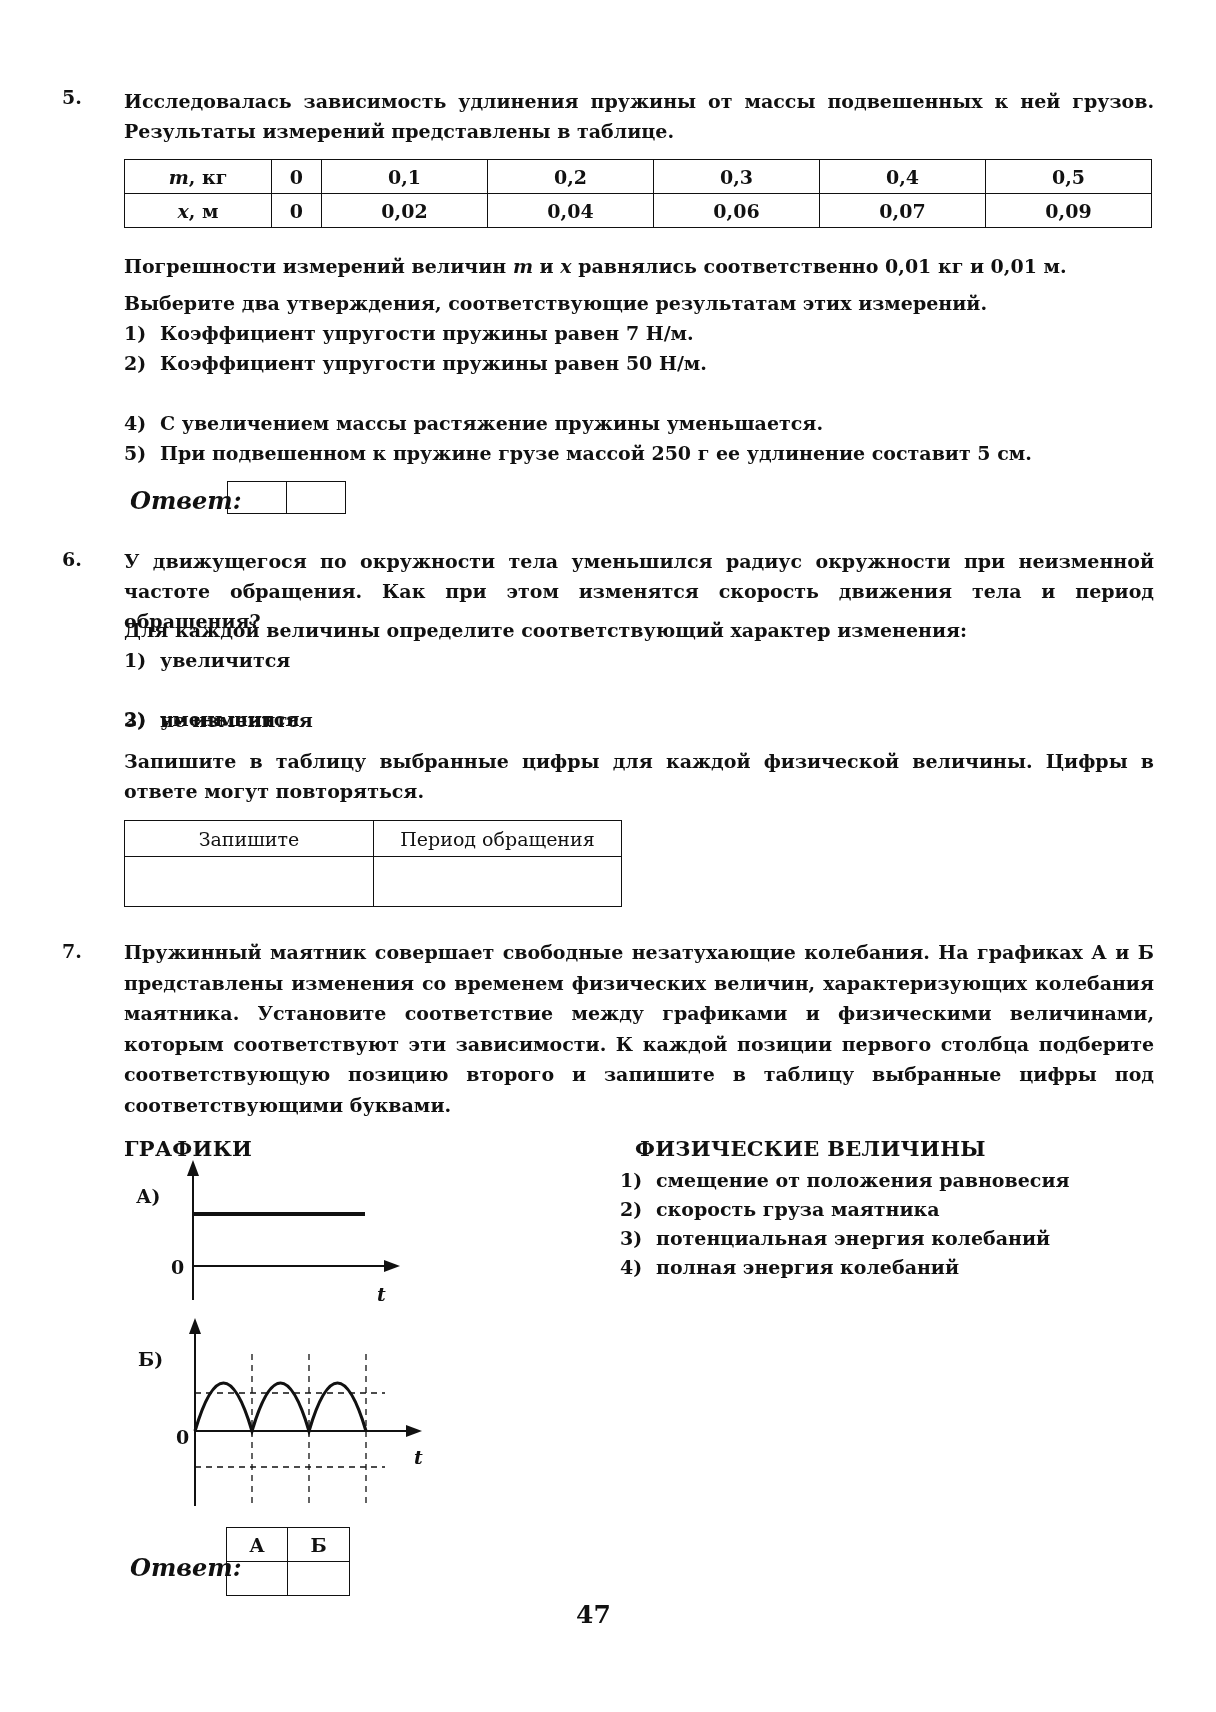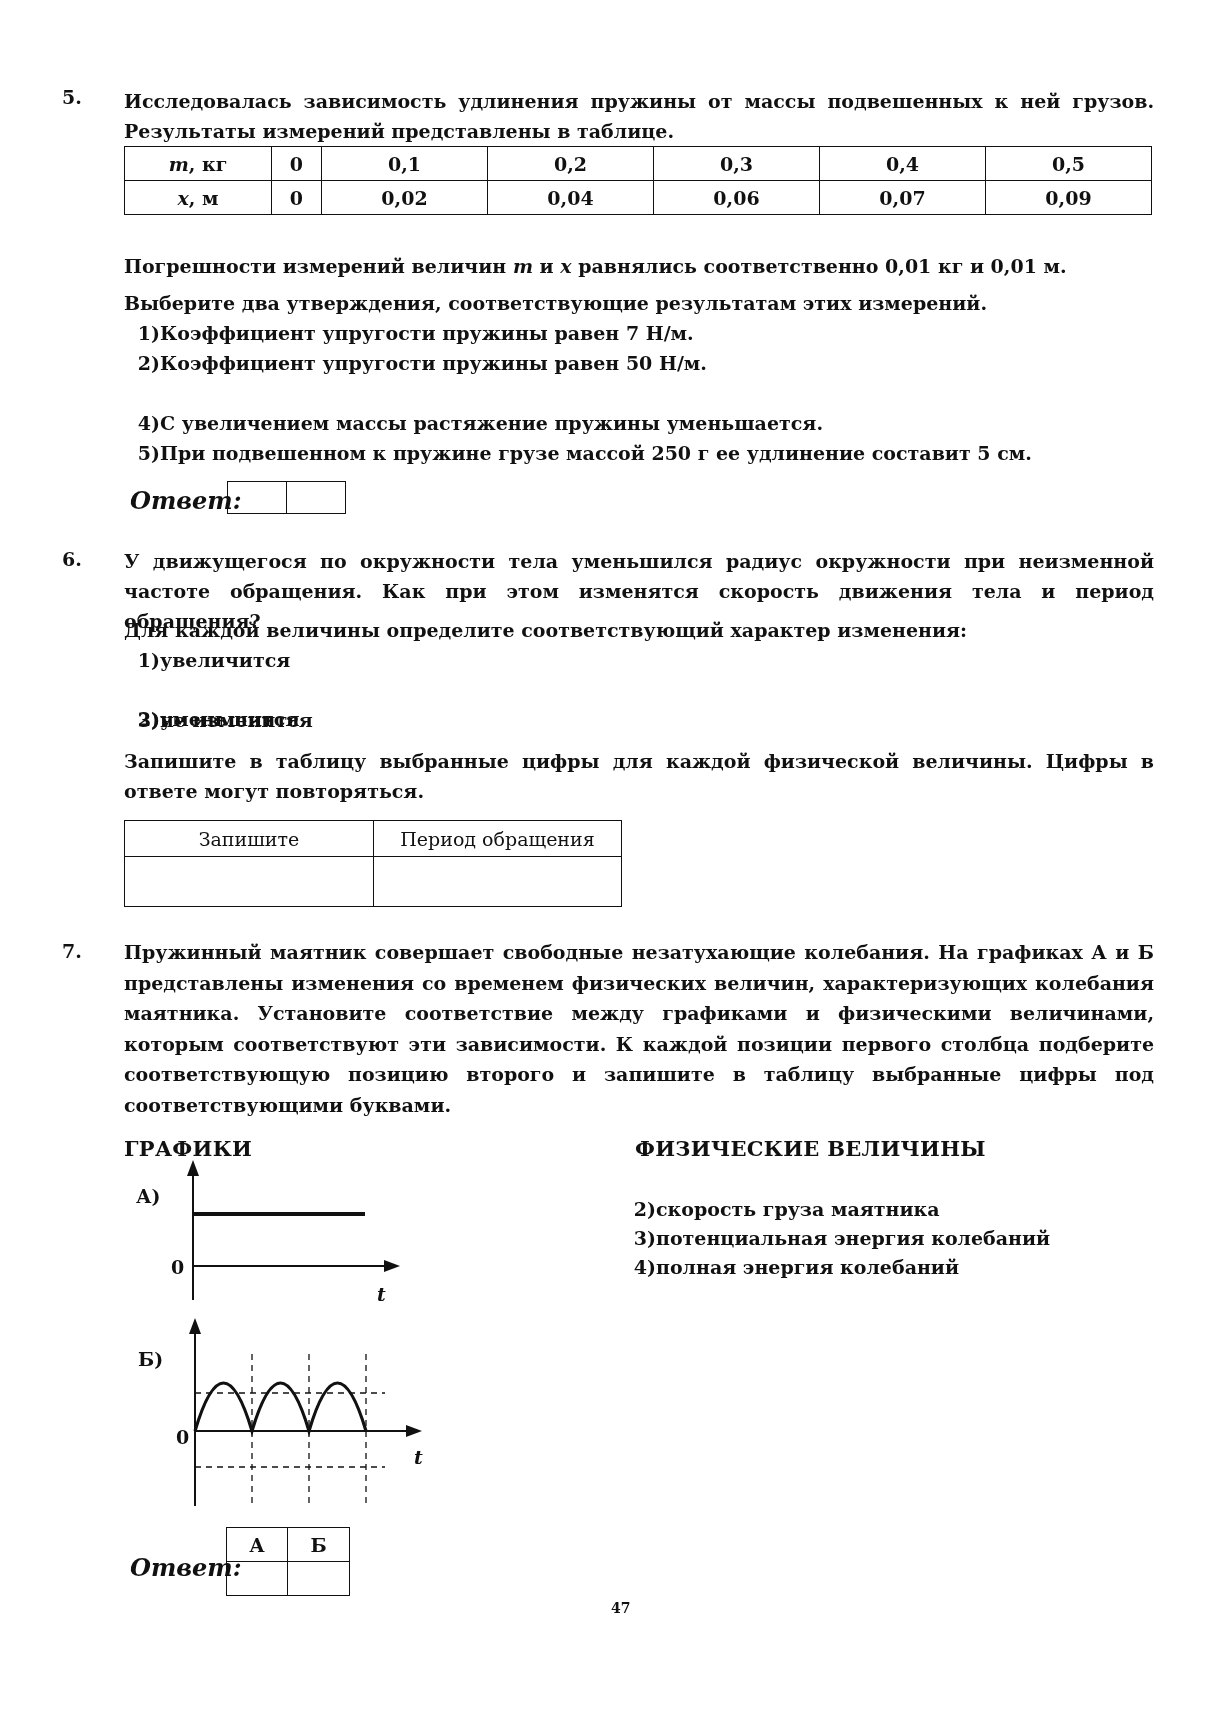--- a/index.html
+++ b/index.html
@@ -4,43 +4,43 @@
 <style>
   html, body { margin: 0; padding: 0; background: #ffffff; }
   body {
     width: 1216px; height: 1712px; position: relative; overflow: hidden;
     font-family: "DejaVu Serif", "Liberation Serif", serif;
     color: #111; font-weight: bold;
   }
   .page { position: absolute; left: 0; top: 0; width: 1216px; height: 1712px; }
   .qnum { position: absolute; left: 62px; font-size: 19px; font-weight: bold; }
   .para { position: absolute; left: 124px; width: 1030px; font-size: 19px; line-height: 30px; text-align: justify; }
-  .line { position: absolute; left: 124px; font-size: 19px; line-height: 30px; white-space: nowrap; text-align: right; }
+  .line { position: absolute; left: 124px; font-size: 19px; line-height: 30px; white-space: nowrap; }
   .opt-num { display: inline-block; width: 36px; }
   .it { font-style: italic; }
   table { border-collapse: collapse; position: absolute; }
   td { border: 1.6px solid #111; text-align: center; font-size: 19px; padding: 0; }
   .answer-label { position: absolute; font-style: italic; font-size: 24px; font-family: "DejaVu Serif", serif; }
   .ansbox { position: absolute; border: 1.6px solid #111; display: flex; }
   .ansbox .cell { width: 58px; height: 31px; }
   .ansbox .cell + .cell { border-left: 1.6px solid #111; }
   .heading { position: absolute; font-size: 21px; font-weight: bold; letter-spacing: 0.3px; }
   .graph-label { position: absolute; font-size: 19px; }
-  .pagenum { position: absolute; left: 611px; top: 1600px; font-size: 14px; text-align: center; }
+  .pagenum { position: absolute; left: 576px; top: 1600px; font-size: 25px; text-align: center; }
   svg { position: absolute; overflow: visible; }
 </style>
 </head>
 <body>
 
 <div class="page">
 
   <div class="qnum" style="top:86px">5.</div>
   <div class="para" style="top:86px">Исследовалась зависимость удлинения пружины от массы подвешенных к ней грузов. Результаты измерений представлены в таблице.</div>
 
-  <table style="left:124px; top:146px; width:1028px;">
+  <table style="left:124px; top:159px; width:1028px;">
     <tbody>
         <tr style="height:34px">
       <td style="width:146px"><span class="it">m</span><span>, кг</span></td>
       <td>0</td>
       <td>0,1</td>
       <td>0,2</td>
       <td>0,3</td>
       <td>0,4</td>
       <td>0,5</td>
     </tr>
@@ -92,20 +92,21 @@
     </tr>
   </tbody>
     </table>
 
   <div class="qnum" style="top:940px">7.</div>
   <div class="para" style="top:937px; line-height:30.5px">Пружинный маятник совершает свободные незатухающие колебания. На графиках А и Б представлены изменения со временем физических величин, характеризующих колебания маятника. Установите соответствие между графиками и физическими величинами, которым соответствуют эти зависимости. К каждой позиции первого столбца подберите соответствующую позицию второго и запишите в таблицу выбранные цифры под соответствующими буквами.</div>
 
   <div class="heading" style="left:124px; top:1136px">ГРАФИКИ</div>
   <div class="heading" style="left:635px; top:1136px">ФИЗИЧЕСКИЕ ВЕЛИЧИНЫ</div>
 
+  <div class="line" style="left:620px; top:1165px"><span class="opt-num">1)</span><span>смещение от положения равновесия</span></div>
   <div class="line" style="left:620px; top:1194px"><span class="opt-num">2)</span><span>скорость груза маятника</span></div>
   <div class="line" style="left:620px; top:1223px"><span class="opt-num">3)</span><span>потенциальная энергия колебаний</span></div>
   <div class="line" style="left:620px; top:1252px"><span class="opt-num">4)</span><span>полная энергия колебаний</span></div>
 
   <div class="graph-label" style="left:136px; top:1185px">А)</div>
   <div class="graph-label" style="left:171px; top:1256px">0</div>
   <div class="graph-label it" style="left:377px; top:1283px">t</div>
   <svg style="left:0; top:0" width="1216" height="1712">
     <line x1="193" y1="1172" x2="193" y2="1300" stroke="#111" stroke-width="2"></line>
     <polygon points="193,1160 187,1176 199,1176" fill="#111"></polygon>

